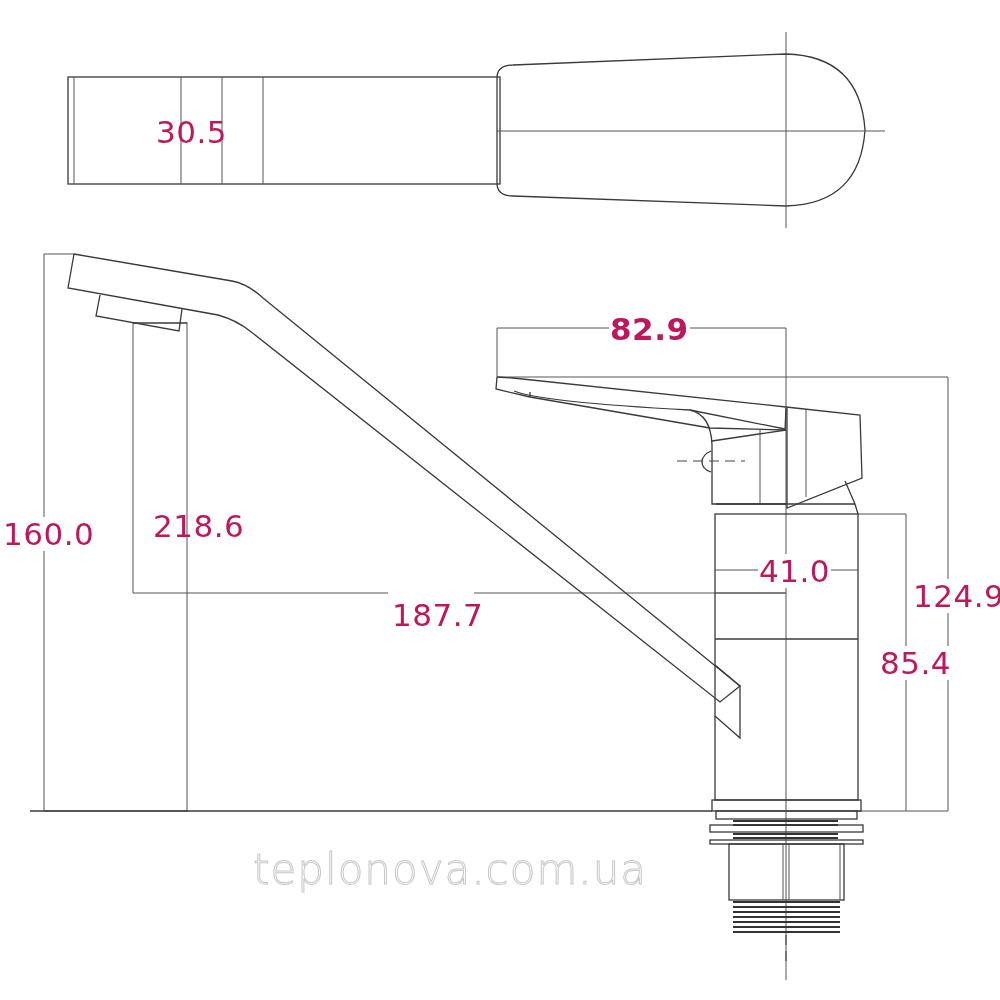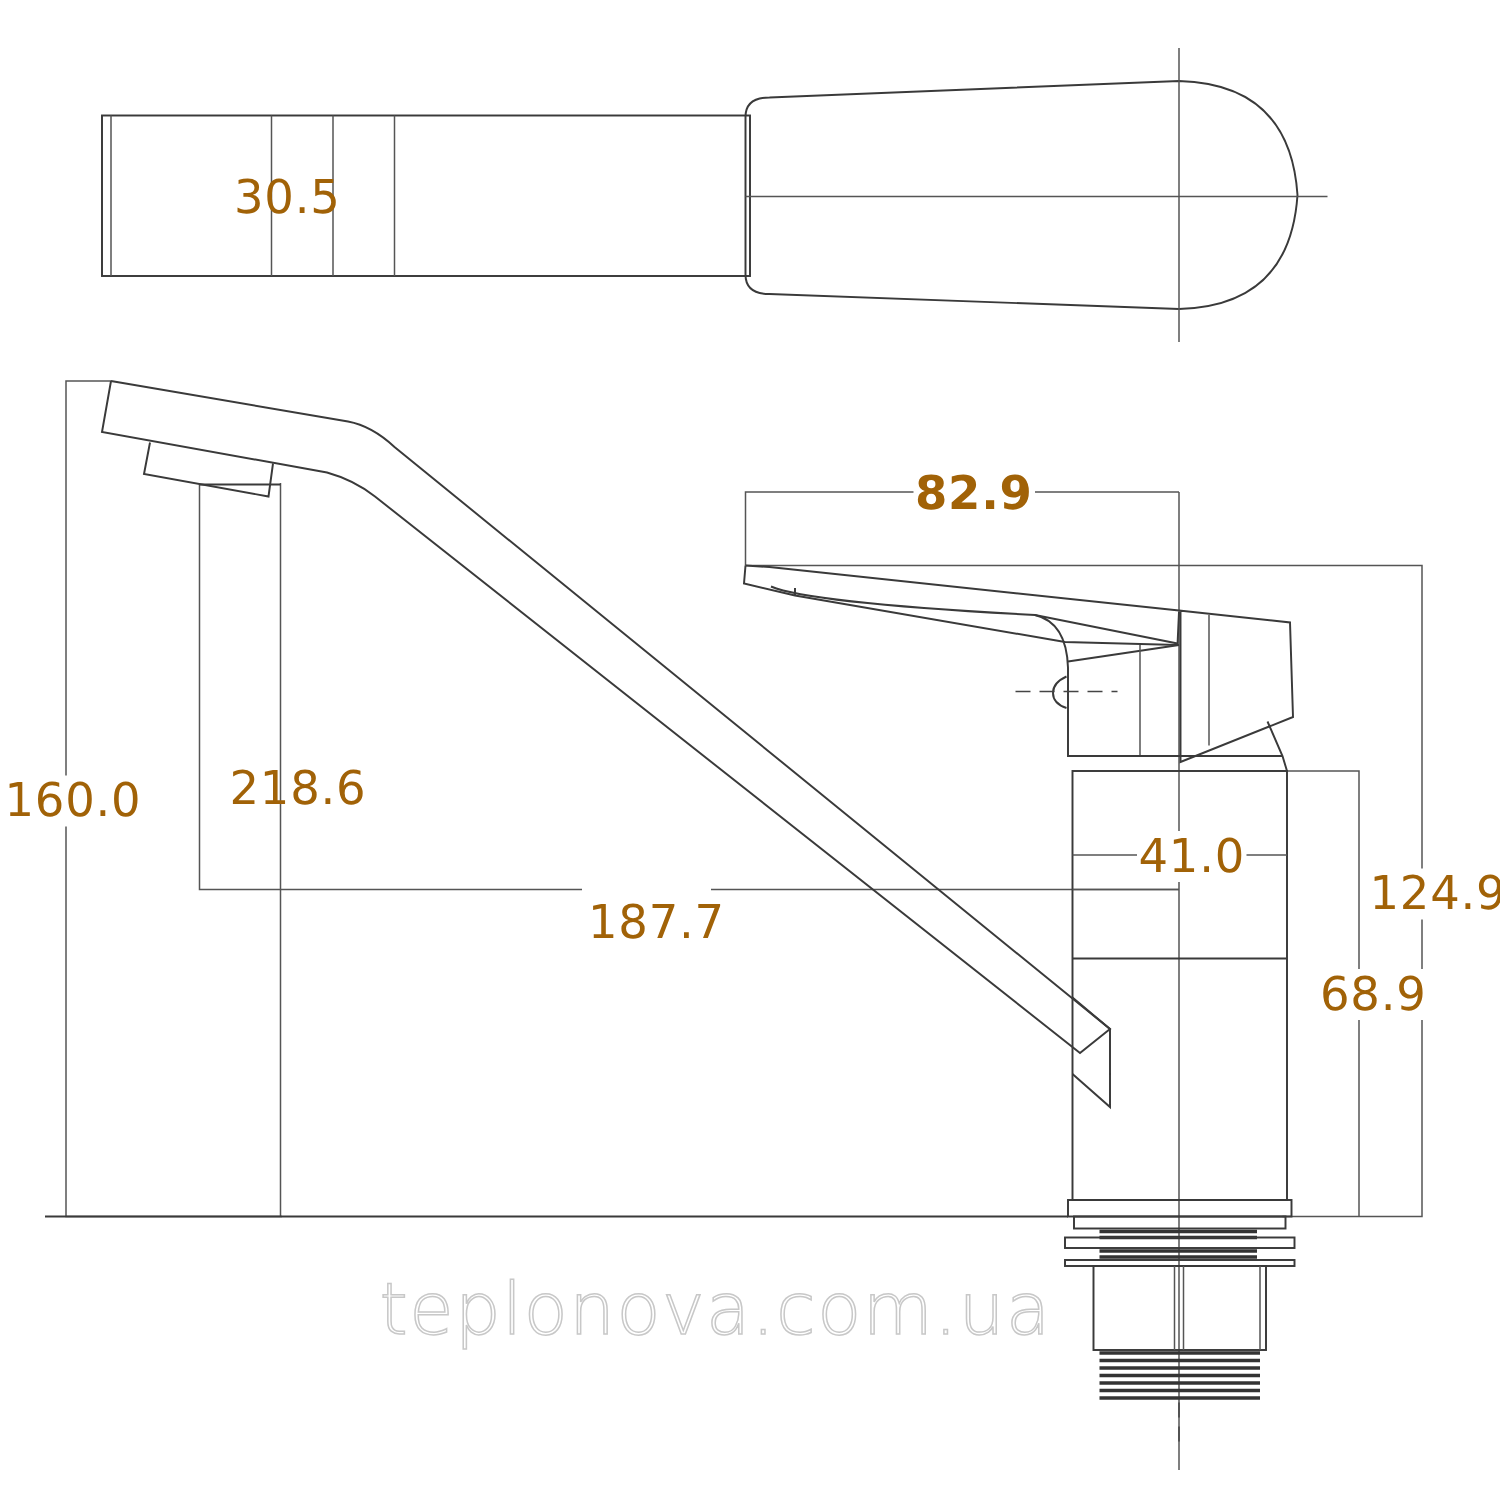--- a/index.html
+++ b/index.html
@@ -4,27 +4,27 @@
 <style>
   html, body { margin: 0; padding: 0; background: #ffffff; }
   body { width: 1000px; height: 1000px; position: relative; overflow: hidden; }
   #drawing { position: absolute; left: 0; top: 0; width: 1000px; height: 1000px; }
   .ln { stroke: #3a3a3a; stroke-width: 1.3; fill: none; }
   .thin { stroke: #555; stroke-width: 1; fill: none; }
   .thread { stroke: #333; stroke-width: 2.2; fill: none; }
   .dash { stroke: #444; stroke-width: 1; fill: none; stroke-dasharray: 10 6; }
   .dim-label {
     position: absolute; font-family: "DejaVu Sans", sans-serif; font-size: 31px;
-    color: #a16207; background: #ffffff; line-height: 34px; padding: 0 1px;
+    color: #be185d; background: #ffffff; line-height: 34px; padding: 0 1px;
     white-space: nowrap; letter-spacing: 0.5px;
   }
   .dim-label.clear { background: transparent; }
   .watermark {
     position: absolute; left: 253px; top: 845px;
-    font-family: "DejaVu Sans", sans-serif; font-size: 48px; font-weight: 300;
+    font-family: "DejaVu Sans", sans-serif; font-size: 42px; font-weight: 300;
     color: #ffffff; -webkit-text-stroke: 1px #c8c8c8; letter-spacing: 1px;
     white-space: nowrap;
   }
 </style>
 </head>
 <body>
 
 <svg id="drawing" viewBox="0 0 1000 1000" xmlns="http://www.w3.org/2000/svg">
 
   <g>
@@ -112,15 +112,15 @@
   </g>
 </svg>
 
 <div class="dim-label clear" style="left:155px; top:115px;">30.5</div>
 <div class="dim-label" style="left:609px; top:312px;font-weight:bold;">82.9</div>
 <div class="dim-label" style="left:2px; top:517px;">160.0</div>
 <div class="dim-label clear" style="left:152px; top:509px;">218.6</div>
 <div class="dim-label" style="left:391px; top:598px;">187.7</div>
 <div class="dim-label" style="left:758px; top:554px;text-align:center;">41.0</div>
 <div class="dim-label" style="left:912px; top:579px;">124.9</div>
-<div class="dim-label" style="left:879px; top:646px;">68.9</div>
+<div class="dim-label" style="left:879px; top:646px;">85.4</div>
 
 <div class="watermark">teplonova.com.ua</div>
 
 </body></html>

